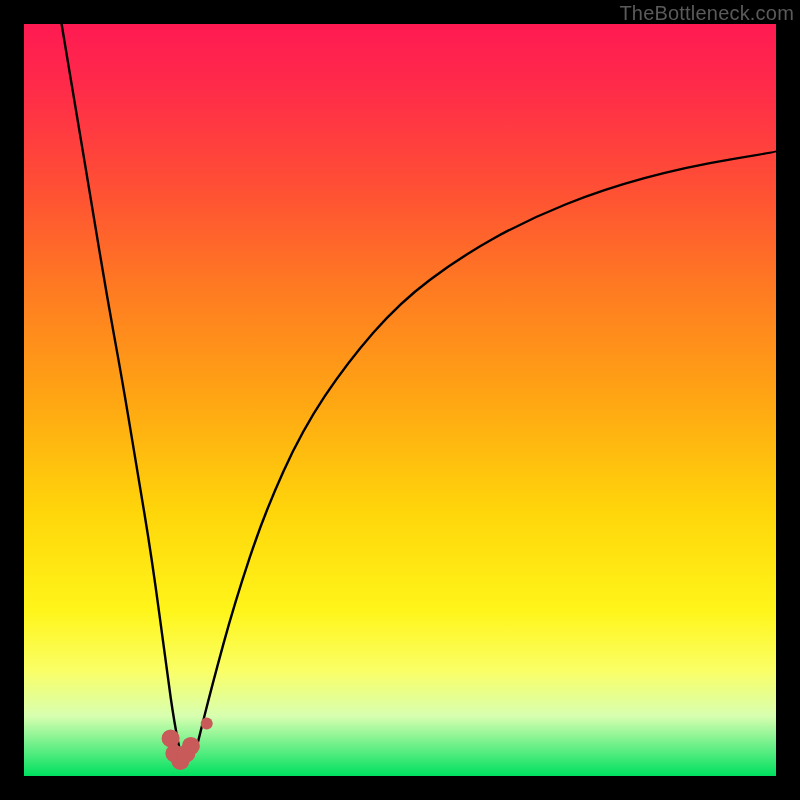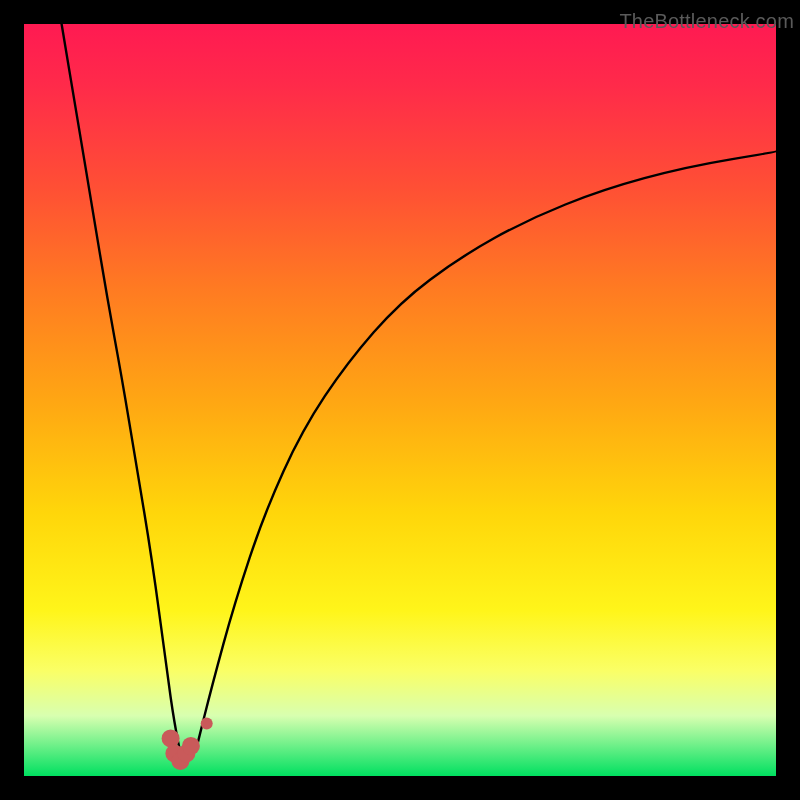--- a/index.html
+++ b/index.html
@@ -26,21 +26,21 @@
       #ffd60a 65%,
       #fff51a 78%,
       #faff66 86%,
       #d8ffb0 92%,
       #00e060 100%
     );
   }
   .attribution {
     position: absolute;
     right: 6px;
-    top: 10px;
+    top: 2px;
     font-size: 20px;
     font-weight: 400;
     color: #5a5a5a;
     letter-spacing: 0.2px;
   }
   svg.curve {
     position: absolute;
     left: 24px;
     top: 24px;
     width: 752px;

